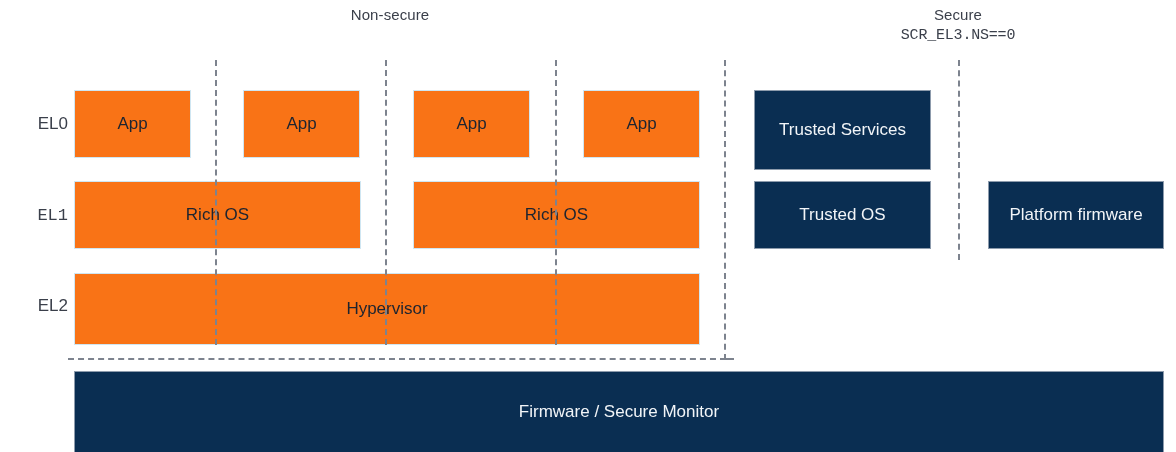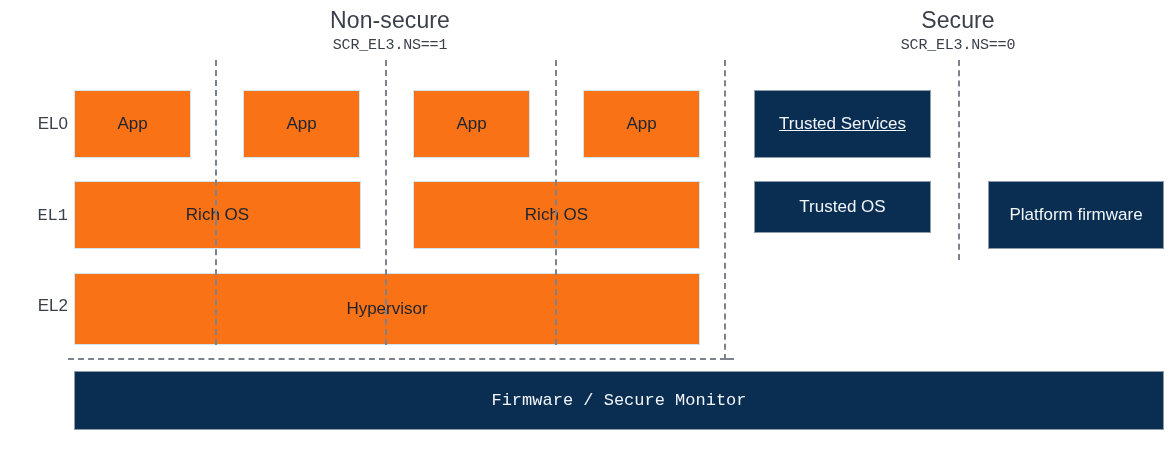--- a/index.html
+++ b/index.html
@@ -20,21 +20,21 @@
     height: 452px;
   }
 
   
   .col-header {
     position: absolute;
     text-align: center;
     line-height: 1.25;
   }
   .col-header .title {
-    font-size: 23px;
+    font-size: 15px;
     color: #3a3f4a;
     letter-spacing: .1px;
   }
   .col-header .cond {
     font-family: "Liberation Mono", monospace;
     font-size: 15px;
     color: #3a3f4a;
     letter-spacing: -.2px;
     margin-top: 2px;
   }
@@ -90,49 +90,48 @@
     width: 8px;
   }
 </style>
 </head>
 <body>
 
 <div id="diagram">
 
   <div class="col-header" style="left:272px; top:6px; width:236px;">
     <div class="title">Non-secure</div>
-    <div class="cond">SCR_EL3.NS==1</div>
   </div>
 
   <div class="col-header" style="left:840px; top:6px; width:236px;">
     <div class="title">Secure</div>
     <div class="cond">SCR_EL3.NS==0</div>
   </div>
 
   <div class="el-label" style="top:114px;">EL0</div>
   <div class="el-label" style="top:206px;font-family:Liberation Mono, monospace;">EL1</div>
   <div class="el-label" style="top:296px;">EL2</div>
   <div class="el-label" style="top:396px;margin-left:48px;">EL3</div>
 
   <div class="block nonsecure" style="left:74px; top:90px; width:117px; height:68px;">App</div>
   <div class="block nonsecure" style="left:243px; top:90px; width:117px; height:68px;">App</div>
   <div class="block nonsecure" style="left:413px; top:90px; width:117px; height:68px;">App</div>
   <div class="block nonsecure" style="left:583px; top:90px; width:117px; height:68px;">App</div>
 
-  <div class="block secure" style="left:754px; top:90px; width:177px; height:68px;text-decoration:underline;">Trusted Services</div>
+  <div class="block secure" style="left:754px; top:90px; width:177px; height:80px;">Trusted Services</div>
 
   <div class="block nonsecure" style="left:74px; top:181px; width:287px; height:68px;">Rich OS</div>
   <div class="block nonsecure" style="left:413px; top:181px; width:287px; height:68px;">Rich OS</div>
 
-  <div class="block secure" style="left:754px; top:181px; width:177px; height:52px;">Trusted OS</div>
+  <div class="block secure" style="left:754px; top:181px; width:177px; height:68px;">Trusted OS</div>
   <div class="block nonsecure" style="left:74px; top:273px; width:626px; height:72px;">Hypervisor</div>
 
   <div class="block secure" style="left:988px; top:181px; width:176px; height:68px;">Platform firmware</div>
 
-  <div class="block secure" style="left:74px; top:371px; width:1090px; height:59px;font-family:Liberation Mono, monospace;">Firmware / Secure Monitor</div>
+  <div class="block secure" style="left:74px; top:371px; width:1090px; height:82px;">Firmware / Secure Monitor</div>
 
   <div class="vdash" style="left:215px; top:60px; height:285px;"></div>
   <div class="vdash" style="left:385px; top:60px; height:285px;"></div>
   <div class="vdash" style="left:555px; top:60px; height:285px;"></div>
 
   <div class="vdash" style="left:958px; top:60px; height:200px;"></div>
 
   <div class="world-divider" style="left:724px; top:60px; height:298px;"></div>
   <div class="hdash" style="left:68px; top:358px; width:658px;"></div>
 

